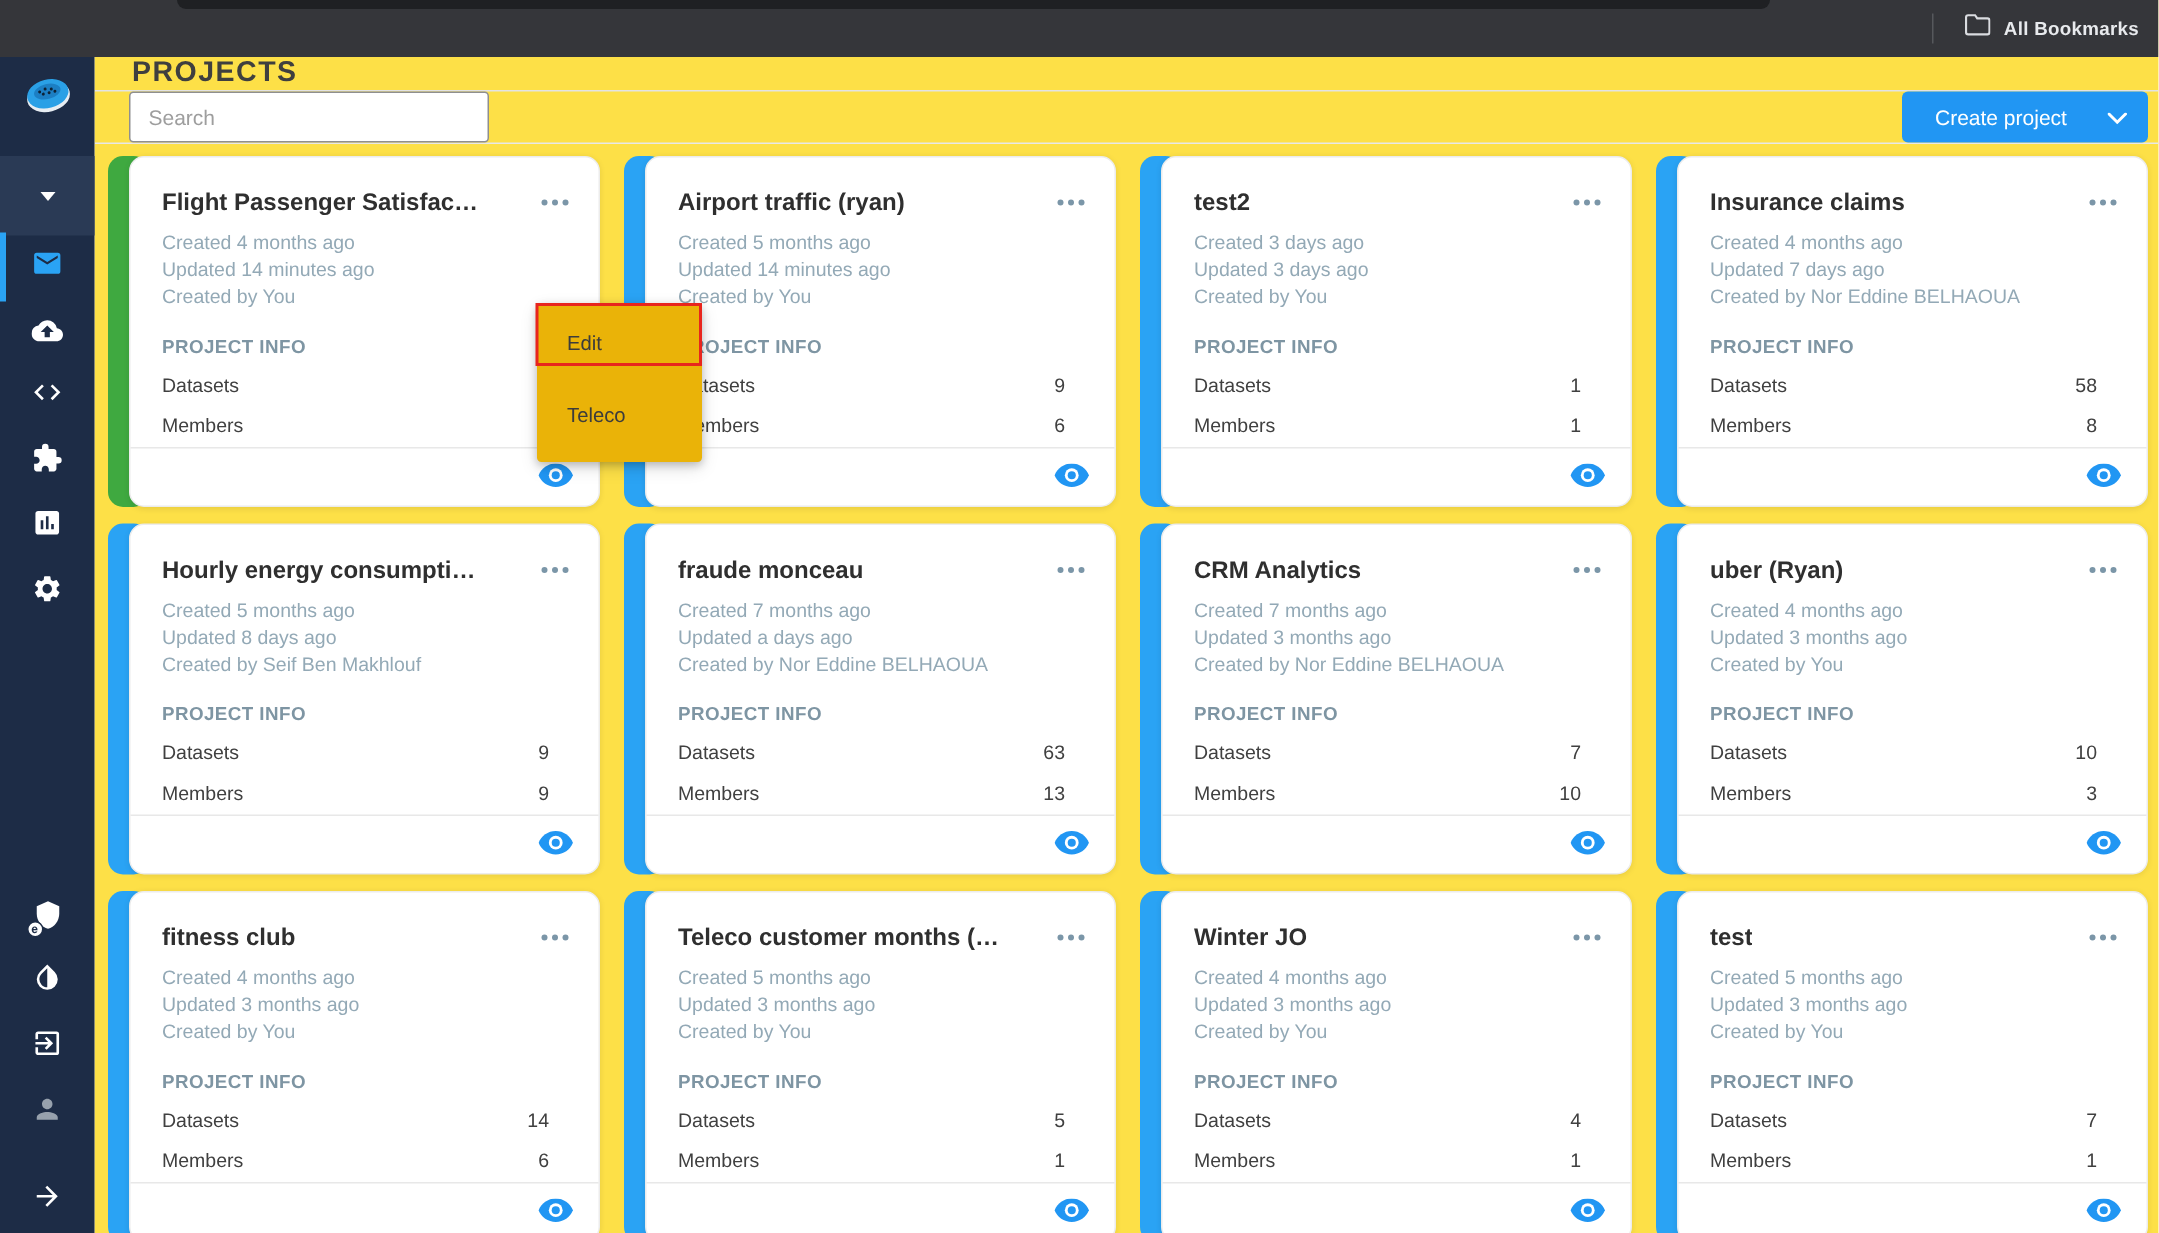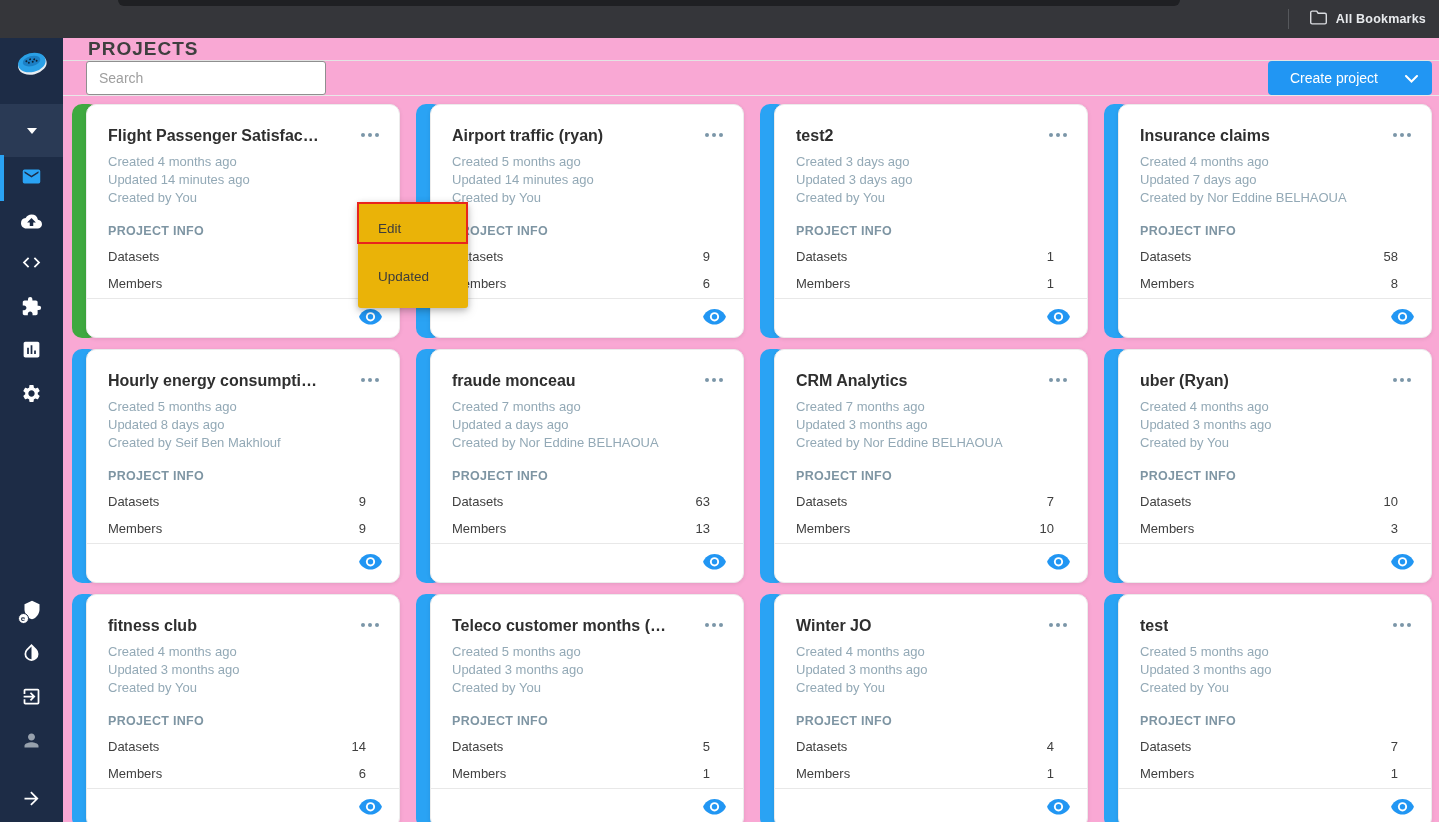--- a/index.html
+++ b/index.html
@@ -26,21 +26,21 @@
     border-top:6px solid #fff;}
   .nav-ic{position:absolute;left:0;width:63px;height:24px;display:flex;align-items:center;
     justify-content:center;cursor:pointer;}
   .nav-ic svg{width:21px;height:21px;fill:#fff;}
   .nav-ic.active svg{fill:var(--accent-blue);}
   .active-bar{position:absolute;left:0;top:117px;width:4px;height:46px;background:var(--accent-blue);}
   .badge-e{position:absolute;right:13px;bottom:0;width:11px;height:11px;background:#fff;
     color:var(--sidebar-bg);border:1px solid var(--sidebar-bg);border-radius:50%;
     font-size:8px;line-height:9px;text-align:center;font-weight:bold;}
   
-  .main{flex:1;display:flex;flex-direction:column;background:#f9a8d4;}
+  .main{flex:1;display:flex;flex-direction:column;background:#fde047;}
   .page-header{height:44px;border-bottom:1px solid #e3e3e3;display:flex;align-items:center;
     padding-left:25px;}
   .page-title{font-size:19px;font-weight:bold;color:#3f3f3f;letter-spacing:1px;}
   .toolbar{height:60px;border-bottom:1px solid #e8e8e8;display:flex;align-items:center;
     padding:0 7px 0 23px;}
   .search-input{width:240px;height:34px;border:1px solid #8f8f8f;border-radius:3px;
     padding:0 12px;font-size:14px;color:#444;outline:none;
     font-family:"Liberation Sans","DejaVu Sans",sans-serif;}
   .search-input::placeholder{color:#9e9e9e;}
   .create-btn{margin-left:auto;width:164px;height:34px;background:var(--button-blue);
@@ -662,15 +662,15 @@
         </button>
       </div>
     </div>
   </article>
 </div>
   </div>
 </div>
 
 <div class="ctx-menu">
   <div class="ctx-item">Edit</div>
-  <div class="ctx-item">Updated</div>
+  <div class="ctx-item">Teleco</div>
 </div>
 <div class="annotation-box"></div>
 
 </body></html>

